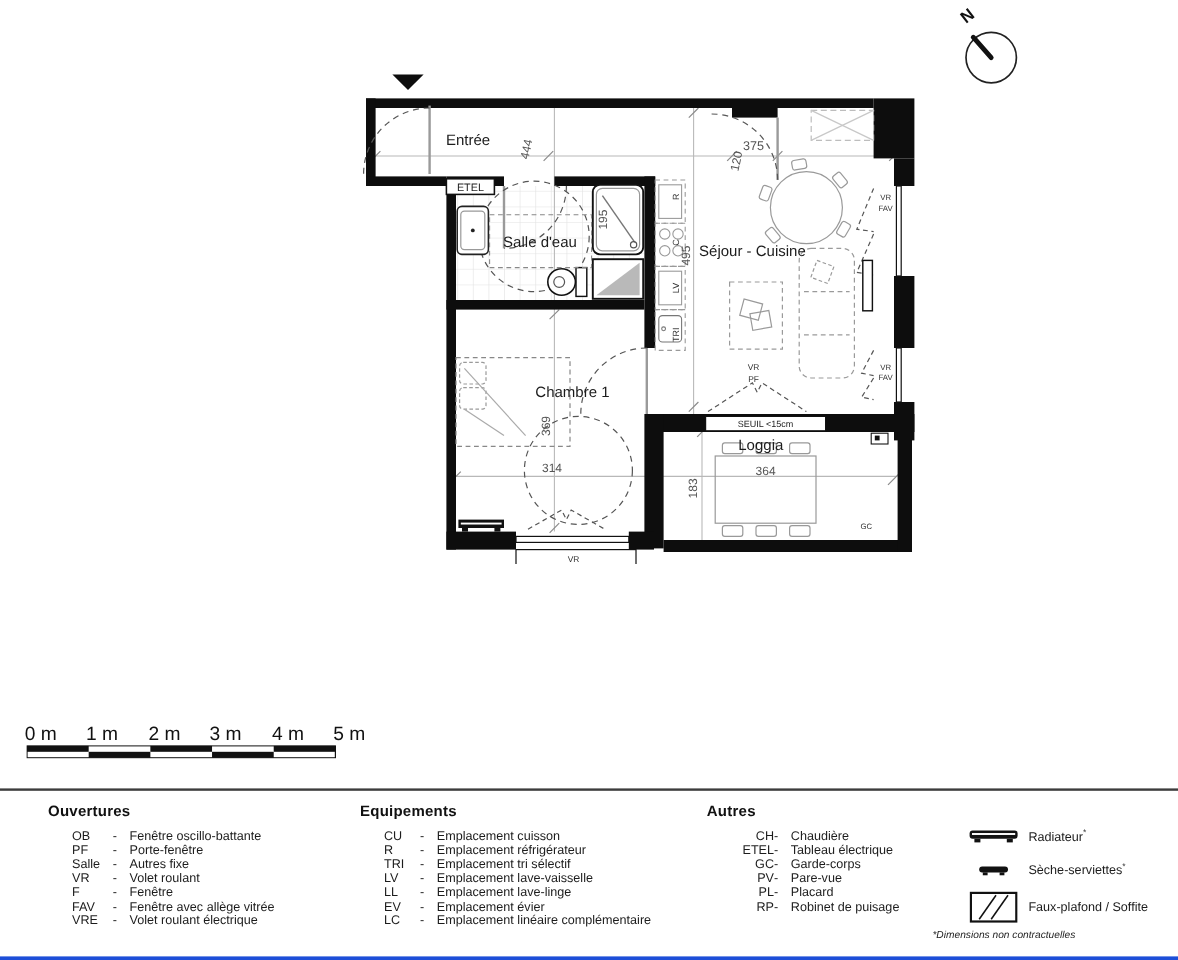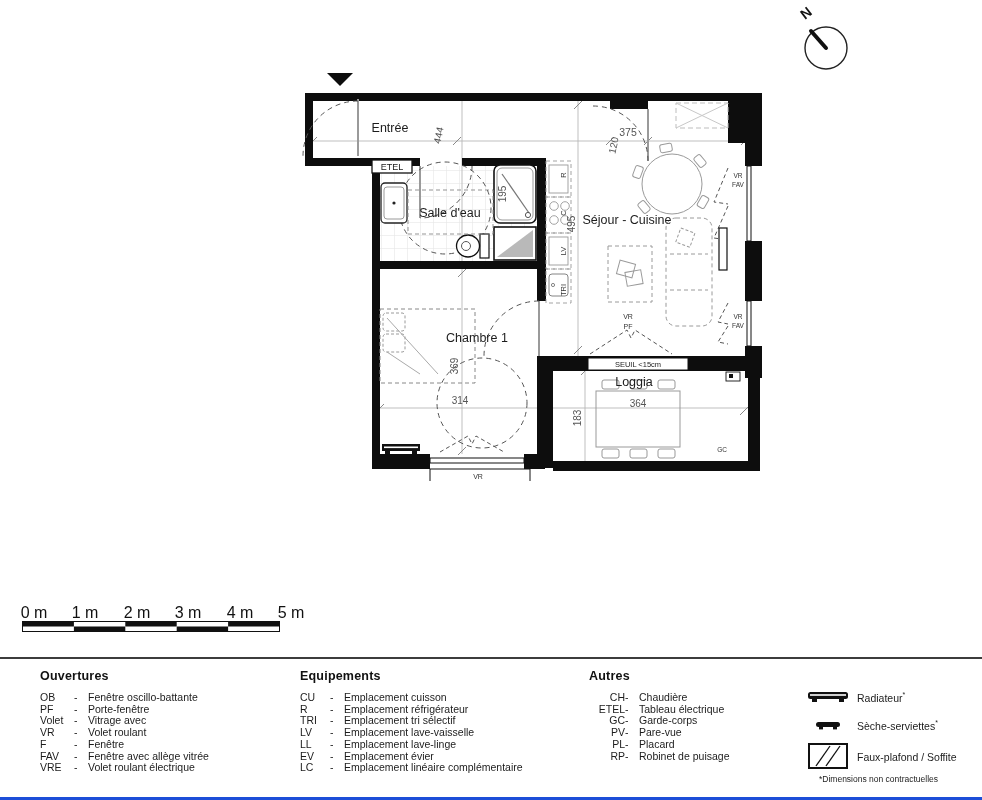--- a/index.html
+++ b/index.html
@@ -1,43 +1,43 @@
 <!DOCTYPE html>
 <html><head>
 <meta charset="utf-8">
 <style>
   html,body{margin:0;padding:0;}
   body{
     width:982px;height:800px;position:relative;background:#ffffff;
     font-family:"Liberation Sans", sans-serif;color:#1a1a1a;overflow:hidden;
   }
   
-  #plan-wrap{position:absolute;left:290px;top:66px;width:480px;height:415px;text-align:center;}
+  #plan-wrap{position:absolute;left:290px;top:55px;width:480px;height:415px;text-align:center;}
   #compass-wrap{position:absolute;left:792px;top:3px;width:64px;height:74px;}
   
   #scalebar{position:absolute;left:10px;top:604px;width:290px;height:32px;}
   #scalebar .lbl{position:absolute;top:0;font-size:16px;color:#111;transform:translateX(-50%);white-space:nowrap;}
   #scalebar svg{position:absolute;left:12px;top:17px;}
   
   #legend{position:absolute;left:0;top:657px;width:982px;height:138px;
           border-top:2px solid #3c3c3c;border-bottom:3px solid #1d4ed8;}
   .leg-col{position:absolute;top:10px;}
   .leg-title{font-size:12.5px;font-weight:bold;letter-spacing:.2px;margin-bottom:9px;color:#111;}
   .leg-item{display:flex;font-size:10.5px;line-height:11.7px;color:#1c1c1c;}
-  .leg-abbr{flex:0 0 34px;}
+  .leg-abbr{flex:0 0 34px;margin-left:20px;}
   .leg-col.c2 .leg-abbr{flex-basis:30px;}
   .leg-col.c3 .leg-abbr{flex-basis:36px;text-align:right;}
   .leg-dash{flex:0 0 14px;text-align:left;}
   .leg-desc{white-space:nowrap;}
   #leg-symbols{position:absolute;left:805px;top:22px;width:176px;}
   .sym-row{position:absolute;left:0;display:flex;align-items:center;}
   .sym-icon{width:46px;display:flex;justify-content:center;}
   .sym-label{font-size:10.5px;color:#1c1c1c;white-space:nowrap;margin-left:6px;}
   .sym-label sup{font-size:7px;}
-  #leg-footnote{position:absolute;left:819px;top:115px;font-size:8.5px;color:#222;}
+  #leg-footnote{position:absolute;left:777px;top:115px;font-size:8.5px;font-style:italic;color:#222;}
   svg text{font-family:"Liberation Sans", sans-serif;}
 </style>
 </head>
 <body>
 
 <div id="compass-wrap">
   <svg width="64" height="74" viewBox="0 0 64 74">
     <text transform="translate(13,17) rotate(-38)" font-size="14" font-weight="bold" fill="#111">N</text>
     <circle cx="34" cy="45" r="21" fill="none" stroke="#222" stroke-width="1.4"></circle>
     <line x1="34" y1="45" x2="19" y2="28" stroke="#111" stroke-width="4" stroke-linecap="round"></line>
@@ -283,23 +283,23 @@
         <span class="leg-abbr">OB</span>
         <span class="leg-dash">-</span>
         <span class="leg-desc">Fenêtre oscillo-battante</span>
       </div>
     <div class="leg-item">
         <span class="leg-abbr">PF</span>
         <span class="leg-dash">-</span>
         <span class="leg-desc">Porte-fenêtre</span>
       </div>
     <div class="leg-item">
-        <span class="leg-abbr">Volet</span>
-        <span class="leg-dash">-</span>
-        <span class="leg-desc">Vitrage avec</span>
+        <span class="leg-abbr">Salle</span>
+        <span class="leg-dash">-</span>
+        <span class="leg-desc">Autres fixe</span>
       </div>
     <div class="leg-item">
         <span class="leg-abbr">VR</span>
         <span class="leg-dash">-</span>
         <span class="leg-desc">Volet roulant</span>
       </div>
     <div class="leg-item">
         <span class="leg-abbr">F</span>
         <span class="leg-dash">-</span>
         <span class="leg-desc">Fenêtre</span>

